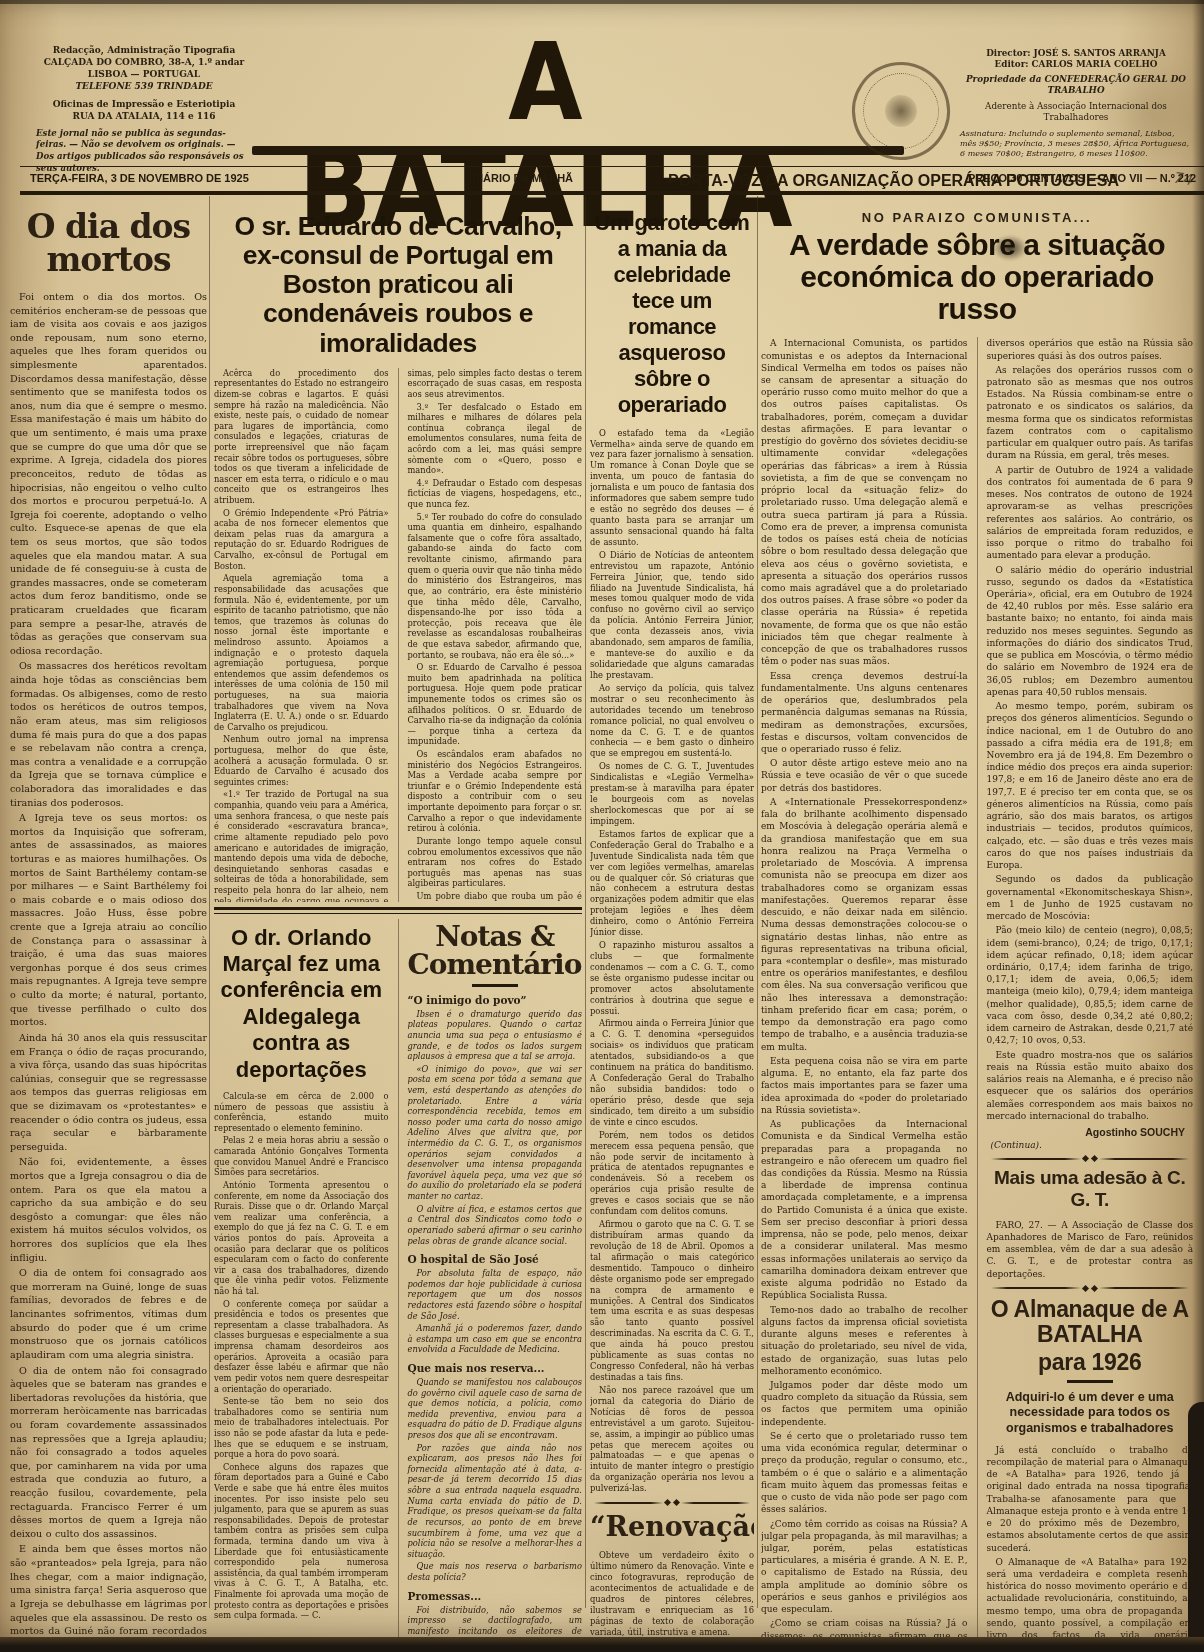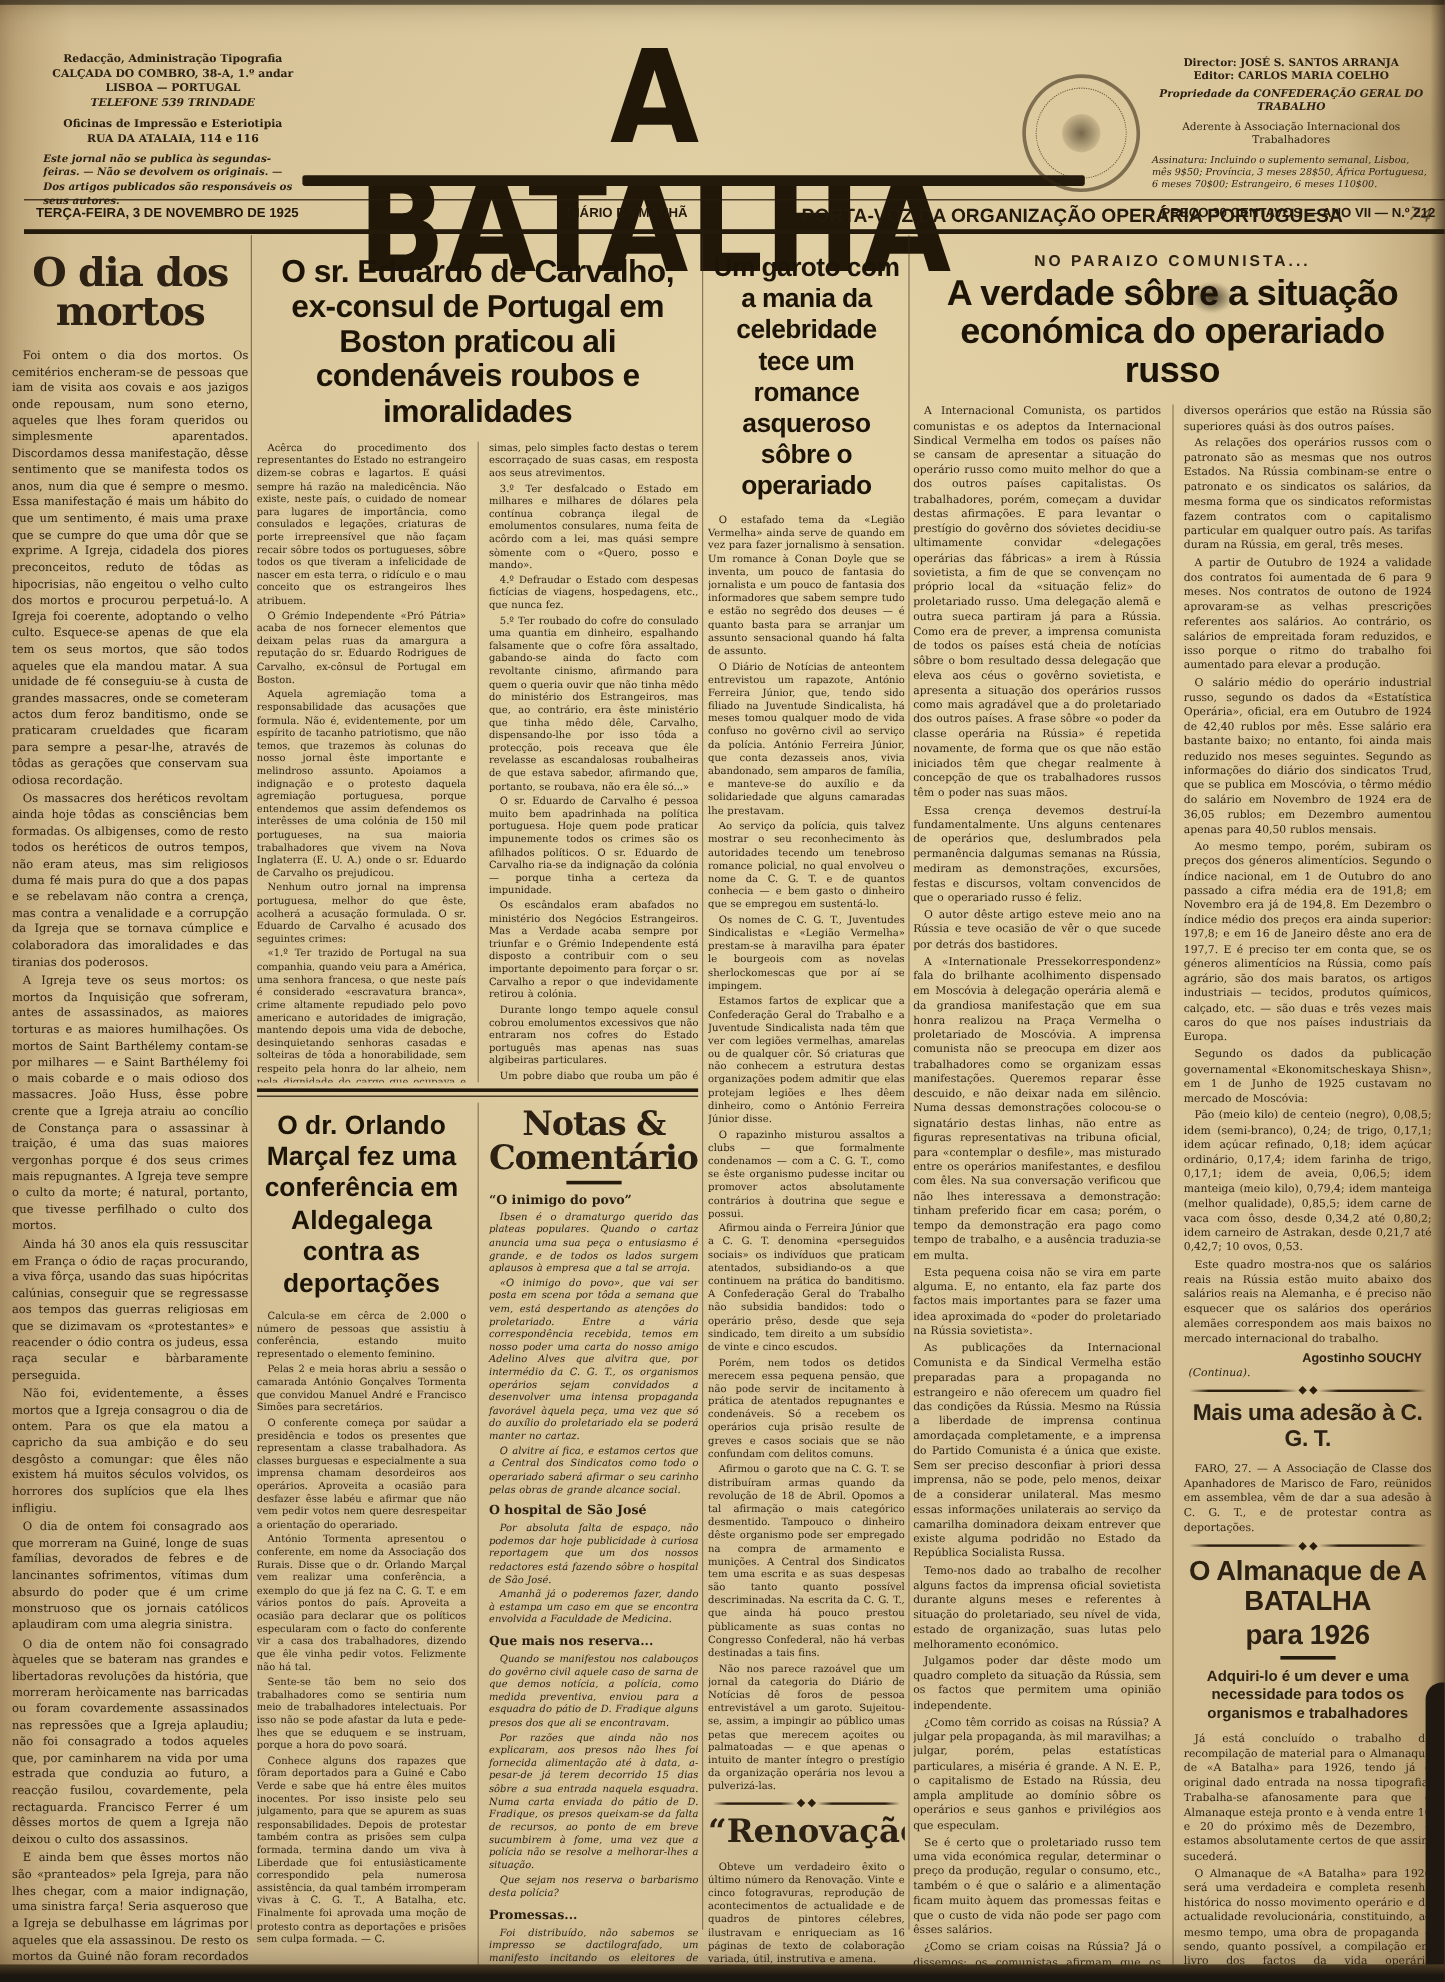--- a/index.html
+++ b/index.html
@@ -184,41 +184,41 @@
         <p>Um pobre diabo que rouba um pão é mal tratado e encerrado numa enxovia. O sr. Eduardo de Carvalho, como é consul, como é bem apadrinhado, gosa ampla e franca liberdade.</p>
 
       </div>
     </div>
     <div class="xrule"></div>
     <div class="twocol bt b2">
       <div class="c lower-left">
         <h2 class="hl hl-orlando">O dr. Orlando Marçal fez uma conferência em Aldegalega contra as deportações</h2>
         <p>Calcula-se em cêrca de 2.000 o número de pessoas que assistiu à conferência, estando muito representado o elemento feminino.</p>
         <p>Pelas 2 e meia horas abriu a sessão o camarada António Gonçalves Tormenta que convidou Manuel André e Francisco Simões para secretários.</p>
+        <p>António Tormenta apresentou o conferente, em nome da Associação dos Rurais. Disse que o dr. Orlando Marçal vem realizar uma conferência, a exemplo do que já fez na C. G. T. e em vários pontos do país. Aproveita a ocasião para declarar que os políticos especularam com o facto do conferente vir a casa dos trabalhadores, dizendo que êle vinha pedir votos. Felizmente não há tal.</p>
         <p>O conferente começa por saüdar a presidência e todos os presentes que representam a classe trabalhadora. As classes burguesas e especialmente a sua imprensa chamam desordeiros aos operários. Aproveita a ocasião para desfazer êsse labéu e afirmar que não vem pedir votos nem quere desrespeitar a orientação do operariado.</p>
-        <p>António Tormenta apresentou o conferente, em nome da Associação dos Rurais. Disse que o dr. Orlando Marçal vem realizar uma conferência, a exemplo do que já fez na C. G. T. e em vários pontos do país. Aproveita a ocasião para declarar que os políticos especularam com o facto do conferente vir a casa dos trabalhadores, dizendo que êle vinha pedir votos. Felizmente não há tal.</p>
         <p>Sente-se tão bem no seio dos trabalhadores como se sentiria num meio de trabalhadores intelectuais. Por isso não se pode afastar da luta e pede-lhes que se eduquem e se instruam, porque a hora do povo soará.</p>
         <p>Conhece alguns dos rapazes que fôram deportados para a Guiné e Cabo Verde e sabe que há entre êles muitos inocentes. Por isso insiste pelo seu julgamento, para que se apurem as suas responsabilidades. Depois de protestar também contra as prisões sem culpa formada, termina dando um viva à Liberdade que foi entusiàsticamente correspondido pela numerosa assistência, da qual também irromperam vivas à C. G. T., A Batalha, etc. Finalmente foi aprovada uma moção de protesto contra as deportações e prisões sem culpa formada. — C.</p>
 
       </div>
       <div class="c right">
         <h2 class="hl-notas">Notas &amp; Comentários</h2>
         <div class="mini-rule"></div>
         <div class="it">
           <h3 class="subhead">“O inimigo do povo”</h3>
           <p>Ibsen é o dramaturgo querido das plateas populares. Quando o cartaz anuncia uma sua peça o entusiasmo é grande, e de todos os lados surgem aplausos à empresa que a tal se arroja.</p>
           <p>«O inimigo do povo», que vai ser posta em scena por tôda a semana que vem, está despertando as atenções do proletariado. Entre a vária correspondência recebida, temos em nosso poder uma carta do nosso amigo Adelino Alves que alvitra que, por intermédio da C. G. T., os organismos operários sejam convidados a desenvolver uma intensa propaganda favorável àquela peça, uma vez que só do auxílio do proletariado ela se poderá manter no cartaz.</p>
           <p>O alvitre aí fica, e estamos certos que a Central dos Sindicatos como todo o operariado saberá afirmar o seu carinho pelas obras de grande alcance social.</p>
           <h3 class="subhead">O hospital de São José</h3>
           <p>Por absoluta falta de espaço, não podemos dar hoje publicidade à curiosa reportagem que um dos nossos redactores está fazendo sôbre o hospital de São José.</p>
           <p>Amanhã já o poderemos fazer, dando à estampa um caso em que se encontra envolvida a Faculdade de Medicina.</p>
           <h3 class="subhead">Que mais nos reserva...</h3>
           <p>Quando se manifestou nos calabouços do govêrno civil aquele caso de sarna de que demos notícia, a polícia, como medida preventiva, enviou para a esquadra do pátio de D. Fradique alguns presos dos que ali se encontravam.</p>
           <p>Por razões que ainda não nos explicaram, aos presos não lhes foi fornecida alimentação até à data, a-pesar-de já terem decorrido 15 dias sôbre a sua entrada naquela esquadra. Numa carta enviada do pátio de D. Fradique, os presos queixam-se da falta de recursos, ao ponto de em breve sucumbirem à fome, uma vez que a polícia não se resolve a melhorar-lhes a situação.</p>
-          <p>Que sejam nos reserva o barbarismo desta polícia?</p>
+          <p>Que mais nos reserva o barbarismo desta polícia?</p>
           <h3 class="subhead">Promessas...</h3>
           <p>Foi distribuído, não sabemos se impresso se dactilografado, um manifesto incitando os eleitores de Portalegre a votar no partido radical. Esse manifesto promete a felicidade universal desde que das urnas saia vitorioso o partido radical. Aqui têm os leitores um vaticínio difícil de desmentir, pois que o partido radical, que não possui caciques, é eleitoralmente um zero à esquerda dum número.</p>
         </div>
 
       </div>
     </div>
   </div>
 
   <div class="band band3 bt b3">
     <h1 class="hl hl-garoto">Um garoto com a mania da celebridade tece um romance asqueroso sôbre o operariado</h1>
@@ -247,22 +247,22 @@
     <div class="twocol bt b4">
       <div class="c">
         <p>A Internacional Comunista, os partidos comunistas e os adeptos da Internacional Sindical Vermelha em todos os países não se cansam de apresentar a situação do operário russo como muito melhor do que a dos outros países capitalistas. Os trabalhadores, porém, começam a duvidar destas afirmações. E para levantar o prestígio do govêrno dos sóvietes decidiu-se ultimamente convidar «delegações operárias das fábricas» a irem à Rússia sovietista, a fim de que se convençam no próprio local da «situação feliz» do proletariado russo. Uma delegação alemã e outra sueca partiram já para a Rússia. Como era de prever, a imprensa comunista de todos os países está cheia de notícias sôbre o bom resultado dessa delegação que eleva aos céus o govêrno sovietista, e apresenta a situação dos operários russos como mais agradável que a do proletariado dos outros países. A frase sôbre «o poder da classe operária na Rússia» é repetida novamente, de forma que os que não estão iniciados têm que chegar realmente à concepção de que os trabalhadores russos têm o poder nas suas mãos.</p>
         <p>Essa crença devemos destruí-la fundamentalmente. Uns alguns centenares de operários que, deslumbrados pela permanência dalgumas semanas na Rússia, mediram as demonstrações, excursões, festas e discursos, voltam convencidos de que o operariado russo é feliz.</p>
         <p>O autor dêste artigo esteve meio ano na Rússia e teve ocasião de vêr o que sucede por detrás dos bastidores.</p>
         <p>A «Internationale Pressekorrespondenz» fala do brilhante acolhimento dispensado em Moscóvia à delegação operária alemã e da grandiosa manifestação que em sua honra realizou na Praça Vermelha o proletariado de Moscóvia. A imprensa comunista não se preocupa em dizer aos trabalhadores como se organizam essas manifestações. Queremos reparar êsse descuido, e não deixar nada em silêncio. Numa dessas demonstrações colocou-se o signatário destas linhas, não entre as figuras representativas na tribuna oficial, para «contemplar o desfile», mas misturado entre os operários manifestantes, e desfilou com êles. Na sua conversação verificou que não lhes interessava a demonstração: tinham preferido ficar em casa; porém, o tempo da demonstração era pago como tempo de trabalho, e a ausência traduzia-se em multa.</p>
         <p>Esta pequena coisa não se vira em parte alguma. E, no entanto, ela faz parte dos factos mais importantes para se fazer uma idea aproximada do «poder do proletariado na Rússia sovietista».</p>
         <p>As publicações da Internacional Comunista e da Sindical Vermelha estão preparadas para a propaganda no estrangeiro e não oferecem um quadro fiel das condições da Rússia. Mesmo na Rússia a liberdade de imprensa continua amordaçada completamente, e a imprensa do Partido Comunista é a única que existe. Sem ser preciso desconfiar à priori dessa imprensa, não se pode, pelo menos, deixar de a considerar unilateral. Mas mesmo essas informações unilaterais ao serviço da camarilha dominadora deixam entrever que existe alguma podridão no Estado da República Socialista Russa.</p>
         <p>Temo-nos dado ao trabalho de recolher alguns factos da imprensa oficial sovietista durante alguns meses e referentes à situação do proletariado, seu nível de vida, estado de organização, suas lutas pelo melhoramento económico.</p>
         <p>Julgamos poder dar dêste modo um quadro completo da situação da Rússia, sem os factos que permitem uma opinião independente.</p>
+        <p>Se é certo que o proletariado russo tem uma vida económica regular, determinar o preço da produção, regular o consumo, etc., também o é que o salário e a alimentação ficam muito àquem das promessas feitas e que o custo de vida não pode ser pago com êsses salários.</p>
         <p>¿Como têm corrido as coisas na Rússia? A julgar pela propaganda, às mil maravilhas; a julgar, porém, pelas estatísticas particulares, a miséria é grande. A N. E. P., o capitalismo de Estado na Rússia, deu ampla amplitude ao domínio sôbre os operários e seus ganhos e privilégios aos que especulam.</p>
-        <p>Se é certo que o proletariado russo tem uma vida económica regular, determinar o preço da produção, regular o consumo, etc., também o é que o salário e a alimentação ficam muito àquem das promessas feitas e que o custo de vida não pode ser pago com êsses salários.</p>
         <p>¿Como se criam coisas na Rússia? Já o dissemos: os comunistas afirmam que os operários russos dirigem a economia e o Estado; os factos, porém, demonstram que entre êles e o poder está sempre o partido, e que o operário fica tão distante dos negócios públicos como em qualquer outro Estado capitalista.</p>
       </div>
       <div class="c right">
         <p class="noind">diversos operários que estão na Rússia são superiores quási às dos outros países.</p>
         <p>As relações dos operários russos com o patronato são as mesmas que nos outros Estados. Na Rússia combinam-se entre o patronato e os sindicatos os salários, da mesma forma que os sindicatos reformistas fazem contratos com o capitalismo particular em qualquer outro país. As tarifas duram na Rússia, em geral, três meses.</p>
         <p>A partir de Outubro de 1924 a validade dos contratos foi aumentada de 6 para 9 meses. Nos contratos de outono de 1924 aprovaram-se as velhas prescrições referentes aos salários. Ao contrário, os salários de empreitada foram reduzidos, e isso porque o ritmo do trabalho foi aumentado para elevar a produção.</p>
         <p>O salário médio do operário industrial russo, segundo os dados da «Estatística Operária», oficial, era em Outubro de 1924 de 42,40 rublos por mês. Esse salário era bastante baixo; no entanto, foi ainda mais reduzido nos meses seguintes. Segundo as informações do diário dos sindicatos Trud, que se publica em Moscóvia, o têrmo médio do salário em Novembro de 1924 era de 36,05 rublos; em Dezembro aumentou apenas para 40,50 rublos mensais.</p>
         <p>Ao mesmo tempo, porém, subiram os preços dos géneros alimentícios. Segundo o índice nacional, em 1 de Outubro do ano passado a cifra média era de 191,8; em Novembro era já de 194,8. Em Dezembro o índice médio dos preços era ainda superior: 197,8; e em 16 de Janeiro dêste ano era de 197,7. E é preciso ter em conta que, se os géneros alimentícios na Rússia, como país agrário, são dos mais baratos, os artigos industriais — tecidos, produtos químicos, calçado, etc. — são duas e três vezes mais caros do que nos países industriais da Europa.</p>
         <p>Segundo os dados da publicação governamental «Ekonomitscheskaya Shisn», em 1 de Junho de 1925 custavam no mercado de Moscóvia:</p>
         <p>Pão (meio kilo) de centeio (negro), 0,08,5; idem (semi-branco), 0,24; de trigo, 0,17,1; idem açúcar refinado, 0,18; idem açúcar ordinário, 0,17,4; idem farinha de trigo, 0,17,1; idem de aveia, 0,06,5; idem manteiga (meio kilo), 0,79,4; idem manteiga (melhor qualidade), 0,85,5; idem carne de vaca com ôsso, desde 0,34,2 até 0,80,2; idem carneiro de Astrakan, desde 0,21,7 até 0,42,7; 10 ovos, 0,53.</p>

